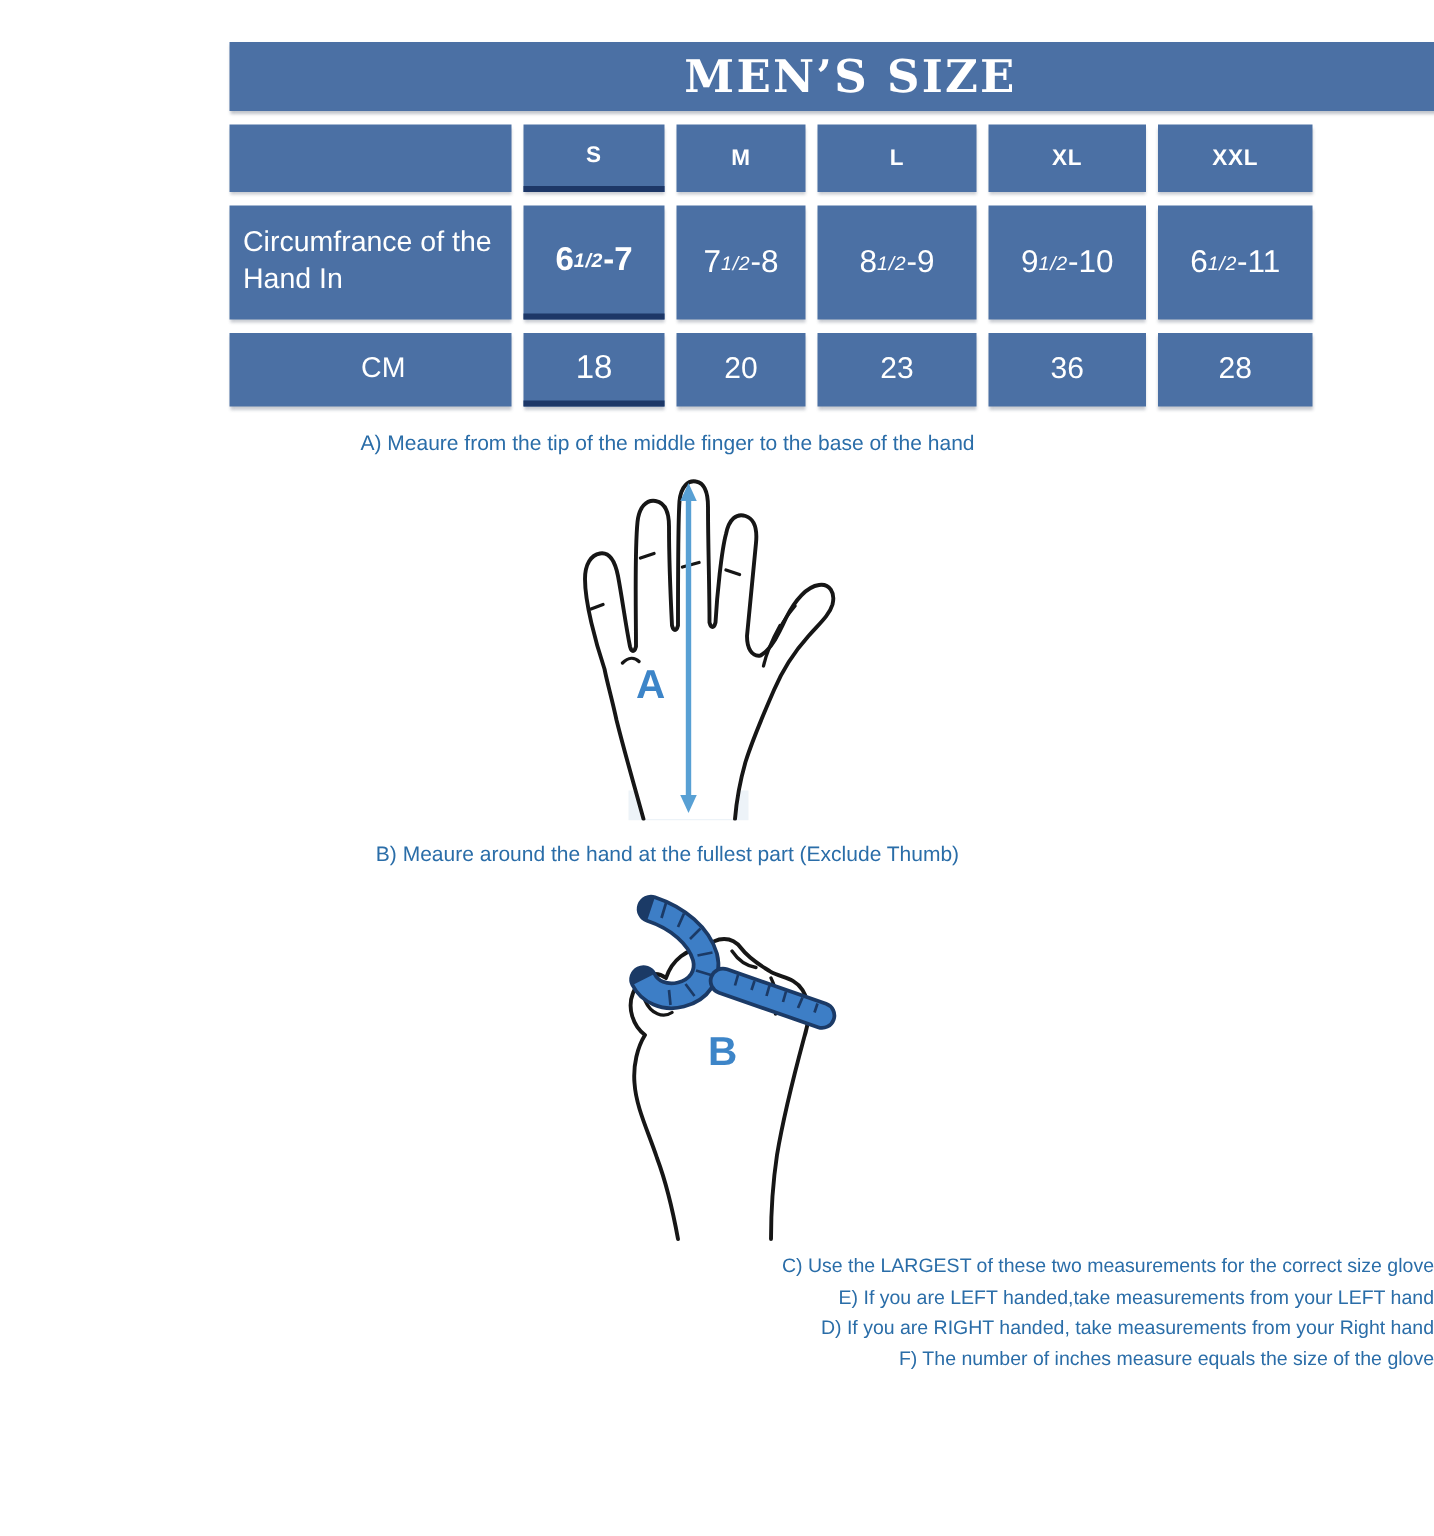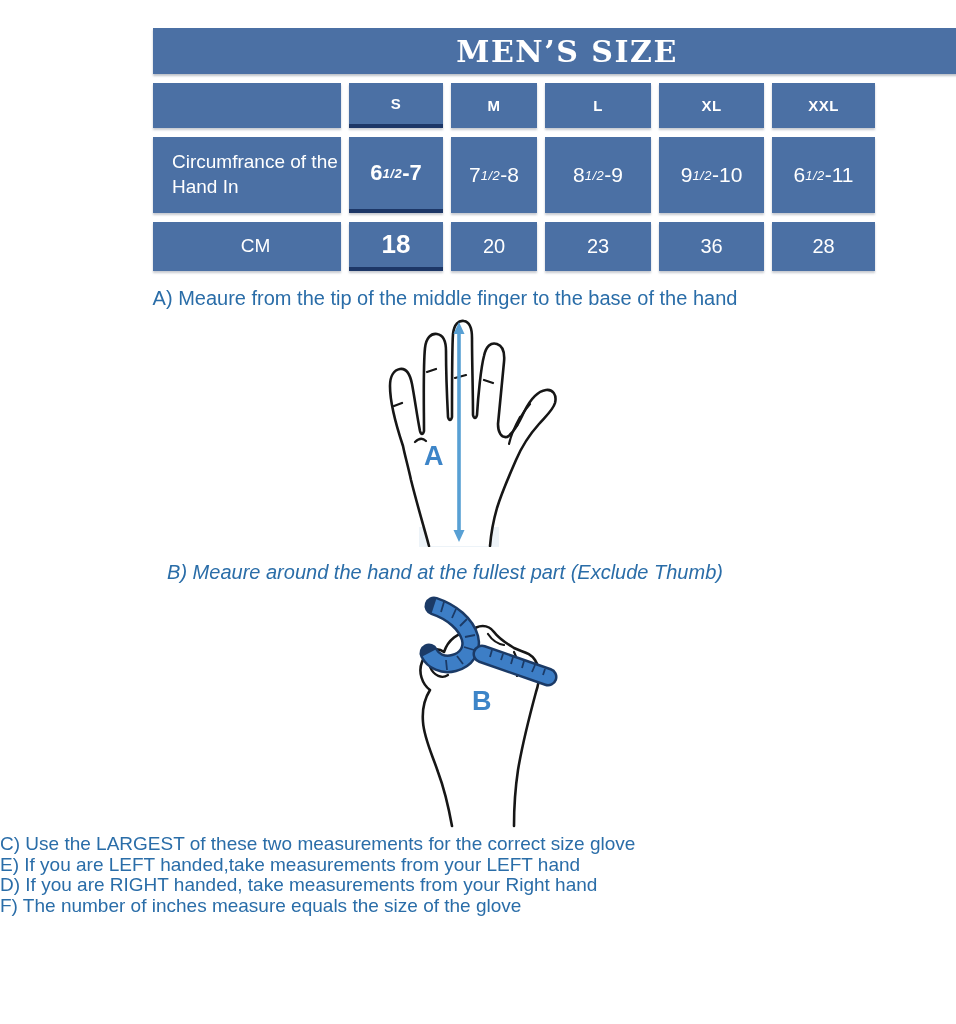--- a/index.html
+++ b/index.html
@@ -23,29 +23,29 @@
   .cell{
     background:#4b70a4;color:#fff;display:flex;align-items:center;justify-content:center;
     box-sizing:border-box;box-shadow:0 2px 2px rgba(70,80,100,.3);
   }
   .cell.head{font-weight:bold;font-size:15px;letter-spacing:.5px;}
   .cell.s-col{border-bottom:4px solid #1d3767;}
   .cell.inches{font-size:21px;}
   .cell.inches .fr{font-size:13px;letter-spacing:.5px;font-style:italic;}
   .cell.inches.s-col{font-weight:bold;font-size:22px;}
   .cell.cm-val{font-size:20px;}
-  .cell.cm-val.s-col{font-weight:bold;font-size:26px;}
-  .cell.row-label{font-size:19px;justify-content:flex-start;padding-left:19px;line-height:1.3;text-align:left;}
+  .cell.cm-val.s-col{font-weight:normal;font-size:22px;}
+  .cell.row-label{font-size:19px;justify-content:flex-start;padding-left:9px;line-height:1.3;text-align:left;}
   .cell.cm-label{font-size:19px;justify-content:center;padding-left:17px;}
   
   .note{
     position:absolute;left:0;width:890px;text-align:center;color:#2a6da8;
-    font-size:20px;
-  }
-  .notes-block{position:absolute;left:0;top:834px;width:956px;text-align:left;color:#2a6da8;font-size:19px;line-height:20.5px;}
+    font-size:14px;
+  }
+  .notes-block{position:absolute;left:0;top:834px;width:956px;text-align:right;color:#2a6da8;font-size:13px;line-height:20.5px;}
   
   .fig{position:absolute;}
 </style>
 </head>
 <body>
 
 <div class="table-wrap">
   <div class="title-row">MEN’S SIZE</div>
 
   <div class="grid">
@@ -140,21 +140,21 @@
 
     <g>
       <line x1="90" y1="20" x2="90" y2="220" stroke="#58a0d4" stroke-width="3.6"></line>
       <polygon points="90,10 84.5,22 95.5,22" fill="#58a0d4"></polygon>
       <polygon points="90,230 84.5,218 95.5,218" fill="#58a0d4"></polygon>
     </g>
     <text x="55" y="153" font-family="Liberation Sans, sans-serif" font-size="27" font-weight="bold" fill="#3d85c8">A</text>
   </svg>
 </div>
 
-<div class="note" style="top:561px;font-style:italic;">B) Meaure around the hand at the fullest part (Exclude Thumb)</div>
+<div class="note" style="top:561px;">B) Meaure around the hand at the fullest part (Exclude Thumb)</div>
 
 <div class="fig" style="left:388px;top:590px;">
   <svg width="200" height="238" viewBox="0 0 200 238">
 
     <path d="M 64 236
          C 60 214, 56 198, 50 182
          C 44 164, 36 148, 35 132
          C 34 120, 37 108, 42 100
          C 34 94, 30 82, 34 72
          C 38 61, 48 56, 56 62

